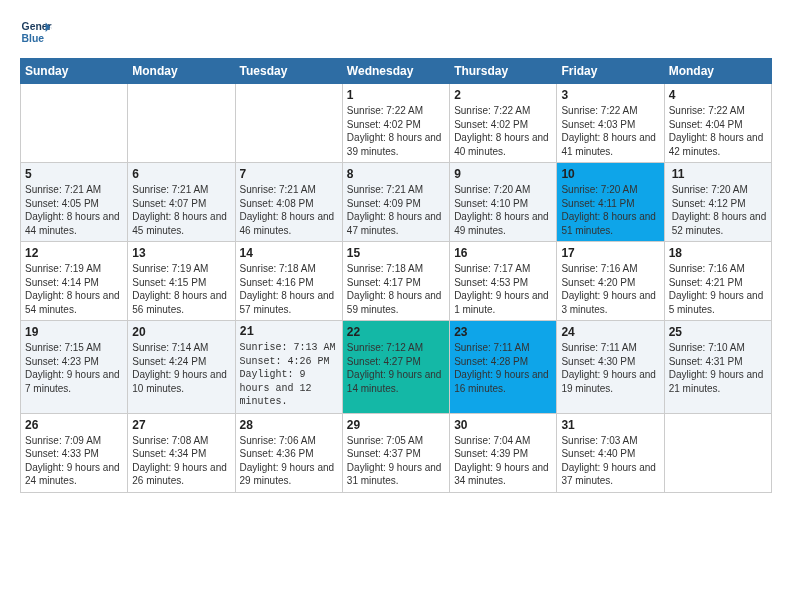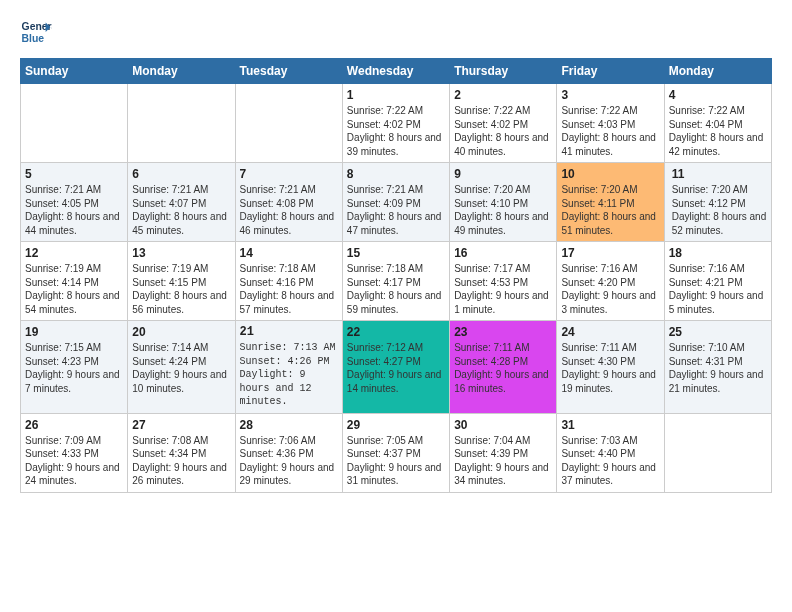--- a/index.html
+++ b/index.html
@@ -167,21 +167,21 @@
             <div class="cell-text" style="white-space: pre-line;">Sunrise: 7:21 AM
 Sunset: 4:09 PM
 Daylight: 8 hours and 47 minutes.</div>
           </td>
           <td style="background: rgb(240, 244, 248);">
             <span class="day-num">9</span>
             <div class="cell-text" style="white-space: pre-line;">Sunrise: 7:20 AM
 Sunset: 4:10 PM
 Daylight: 8 hours and 49 minutes.</div>
           </td>
-          <td style="background: #fdba74;">
+          <td style="background: #0ea5e9;">
             <span class="day-num">10</span>
             <div class="cell-text" style="white-space: pre-line;">Sunrise: 7:20 AM
 Sunset: 4:11 PM
 Daylight: 8 hours and 51 minutes.</div>
           </td>
           <td style="background: rgb(240, 244, 248); padding-left: 7px;">
             <span class="day-num">11</span>
             <div class="cell-text" style="white-space: pre-line;">Sunrise: 7:20 AM
 Sunset: 4:12 PM
 Daylight: 8 hours and 52 minutes.</div>
@@ -249,21 +249,21 @@
             <div class="cell-text" style="white-space: pre-line;">Sunrise: 7:13 AM
 Sunset: 4:26 PM
 Daylight: 9 hours and 12 minutes.</div>
           </td>
           <td style="background: #14b8a6;">
             <span class="day-num">22</span>
             <div class="cell-text" style="white-space: pre-line;">Sunrise: 7:12 AM
 Sunset: 4:27 PM
 Daylight: 9 hours and 14 minutes.</div>
           </td>
-          <td style="background: #d946ef;">
+          <td style="background: #0ea5e9;">
             <span class="day-num">23</span>
             <div class="cell-text" style="white-space: pre-line;">Sunrise: 7:11 AM
 Sunset: 4:28 PM
 Daylight: 9 hours and 16 minutes.</div>
           </td>
           <td style="background: rgb(240, 244, 248);">
             <span class="day-num">24</span>
             <div class="cell-text" style="white-space: pre-line;">Sunrise: 7:11 AM
 Sunset: 4:30 PM
 Daylight: 9 hours and 19 minutes.</div>

